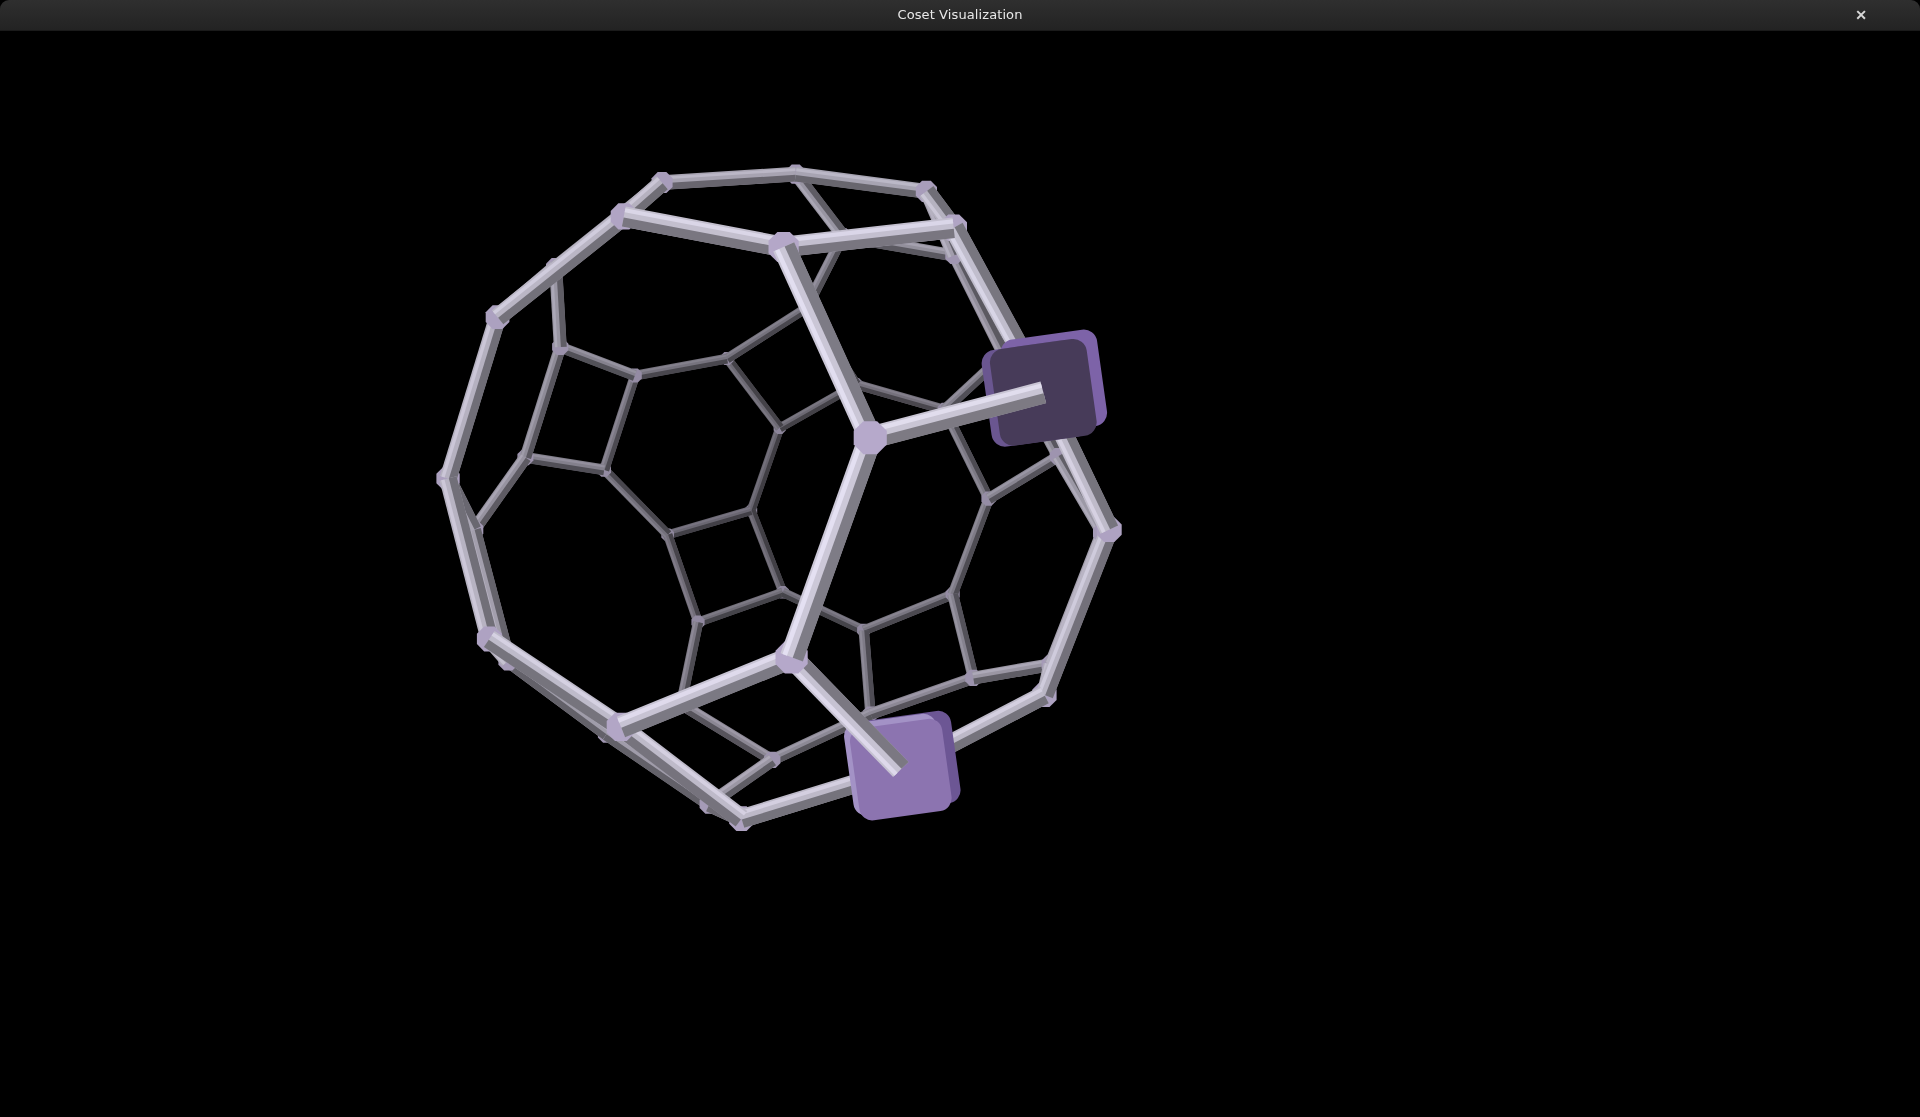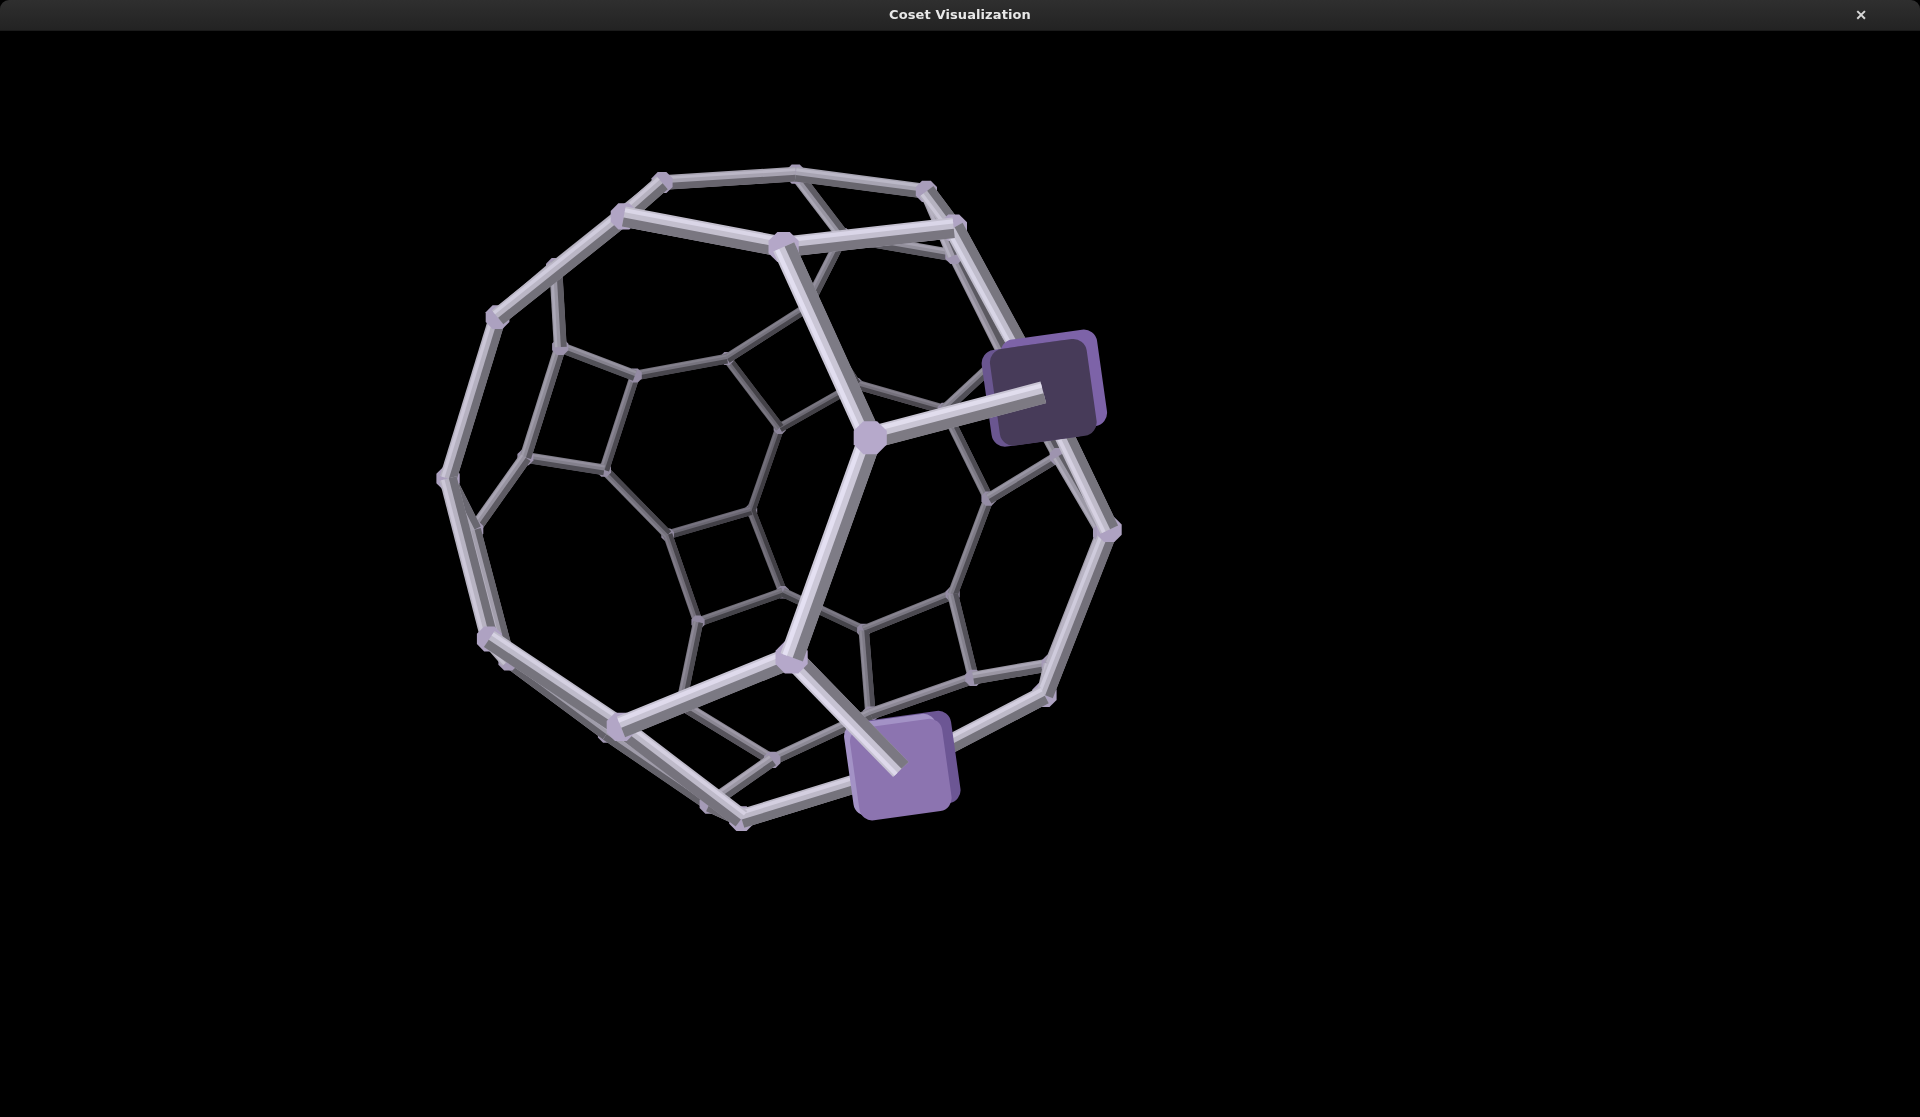--- a/index.html
+++ b/index.html
@@ -12,21 +12,21 @@
   }
   .window { position: absolute; inset: 0; }
   .titlebar {
     position: absolute; top: 0; left: 0; right: 0; height: 30px;
     background: linear-gradient(#2f2f2f, #232323);
     border-bottom: 1px solid #1a1a1a;
     border-radius: 9px 9px 0 0;
     display: flex; align-items: center; justify-content: center;
   }
   .titlebar .title {
-    color: #e8e8e8; font-size: 13px; font-weight: bold;
+    color: #e8e8e8; font-size: 13px; font-weight: normal;
     letter-spacing: 0.1px; line-height: 30px; user-select: none;
   }
   .close-btn {
     position: absolute; right: 44px; top: 0; height: 30px; width: 30px;
     display: flex; align-items: center; justify-content: center;
     color: #d8d8d8; font-size: 14px; font-weight: bold;
     background: transparent; border: none; cursor: default; padding: 0;
   }
   .viewport {
     position: absolute; top: 31px; left: 0; right: 0; bottom: 0;

